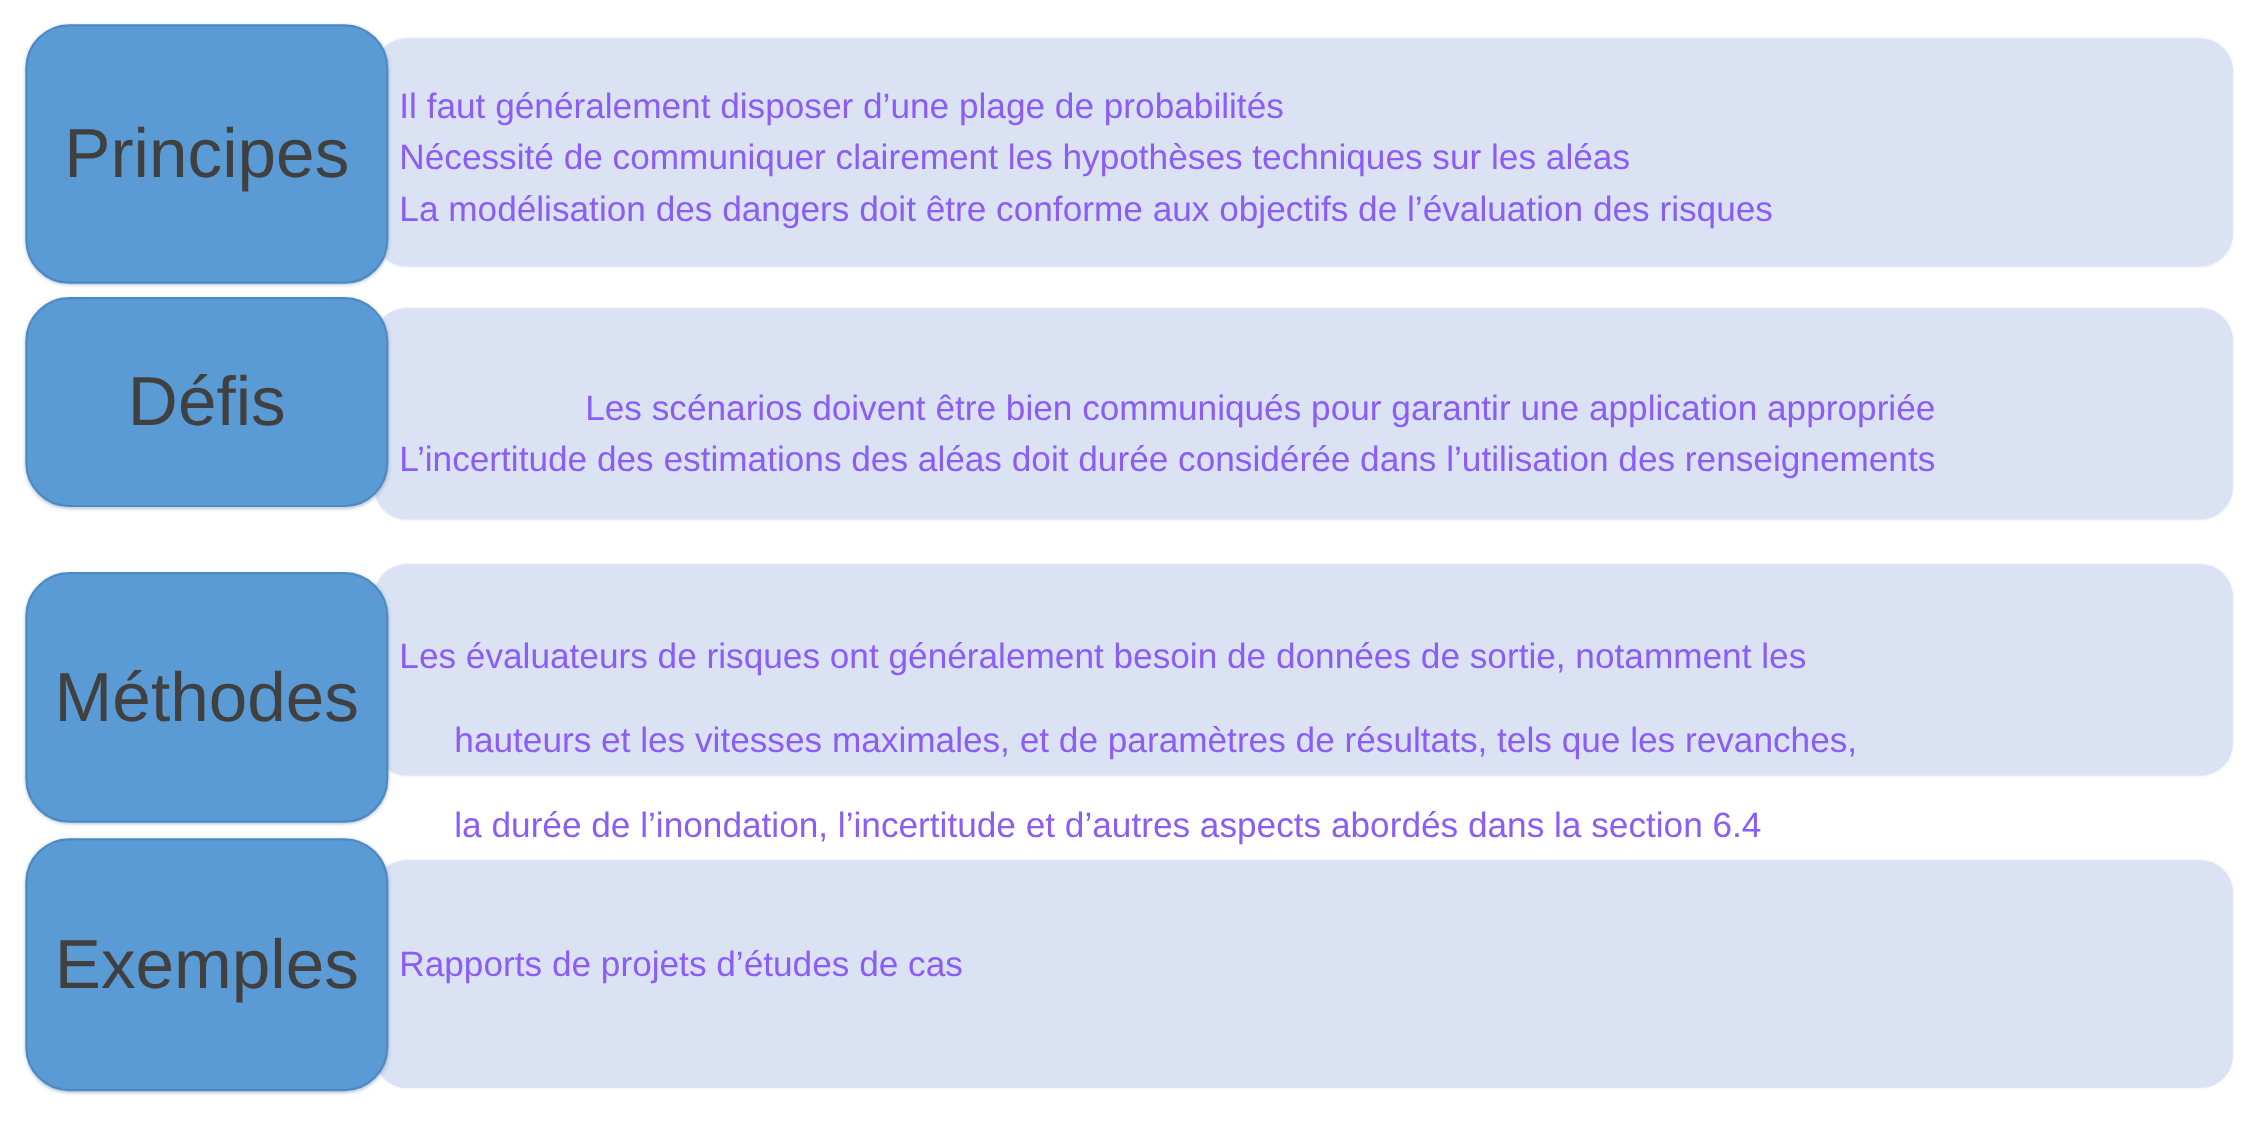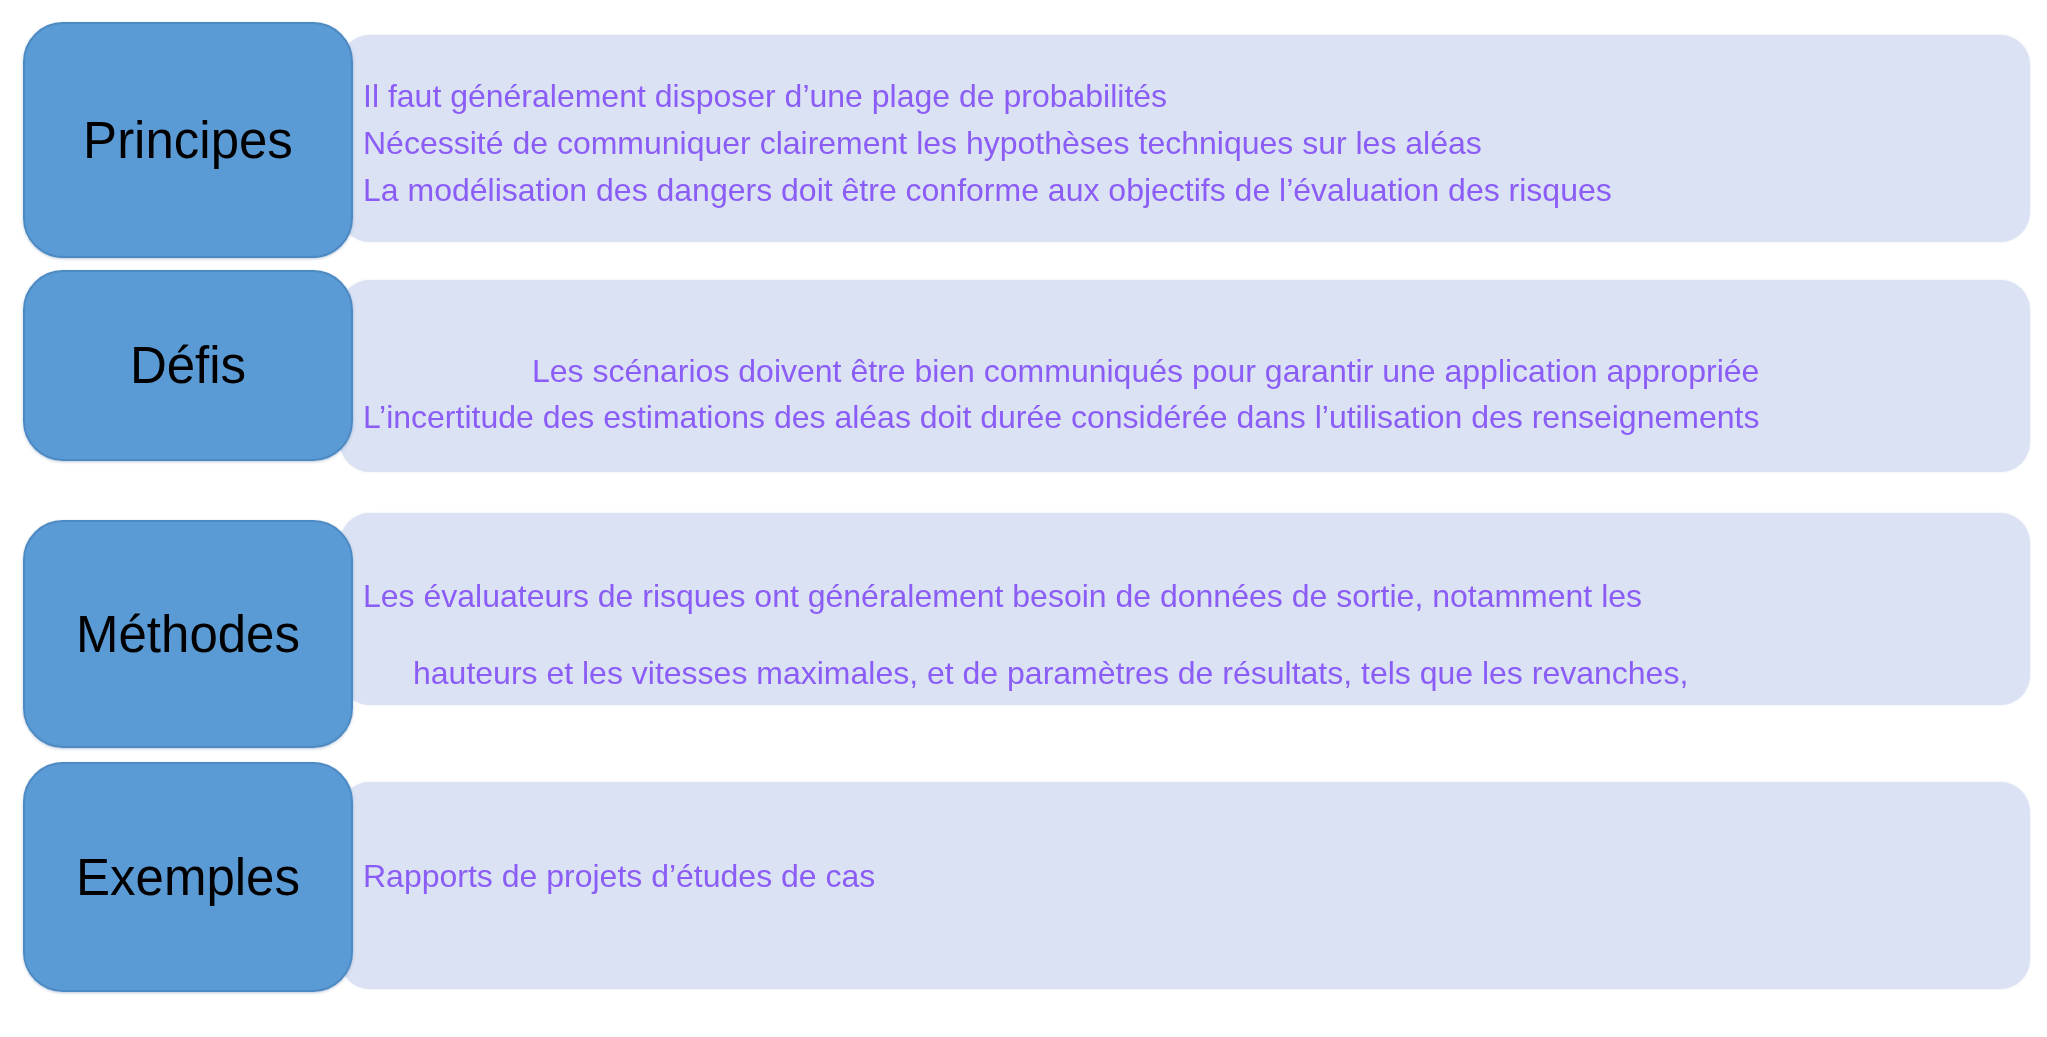--- a/index.html
+++ b/index.html
@@ -30,23 +30,23 @@
       background: #5b9bd5;
       border: 2px solid #4d8ac4;
       box-sizing: border-box;
       border-radius: 40px;
       display: flex;
       align-items: center;
       justify-content: center;
       box-shadow: 0 1px 3px rgba(60, 100, 150, 0.35);
     }
     .label-text {
-      font-size: 51px;
+      font-size: 63px;
       line-height: 1;
-      color: #000000;
+      color: #404040;
       white-space: nowrap;
     }
     .body-text {
       position: absolute;
       left: 363px;
       font-size: 32px;
       line-height: 47px;
       color: #8b5cf6;
       white-space: nowrap;
     }
@@ -81,20 +81,21 @@
   <span class="body-line" style="height:46px;">L’incertitude des estimations des aléas doit durée considérée dans l’utilisation des renseignements</span>
 </div>
 
 <div class="panel" style="top:513px; height:192px;"></div>
 <div class="label-box" style="top:520px; height:228px;">
   <span class="label-text">Méthodes</span>
 </div>
 <div class="body-text" style="top:574px; line-height:45px;">
   <span class="body-line" style="height:45px;">Les évaluateurs de risques ont généralement besoin de données de sortie, notamment les</span>
   <span class="body-line indent" style="height:45px;">hauteurs et les vitesses maximales, et de paramètres de résultats, tels que les revanches,</span>
+  <span class="body-line indent" style="height:45px;">la durée de l’inondation, l’incertitude et d’autres aspects abordés dans la section 6.4</span>
 </div>
 
 <div class="panel" style="top:782px; height:207px;"></div>
 <div class="label-box" style="top:762px; height:230px;">
   <span class="label-text">Exemples</span>
 </div>
 <div class="body-text" style="top:853px;">
   <span class="body-line">Rapports de projets d’études de cas</span>
 </div>
 

